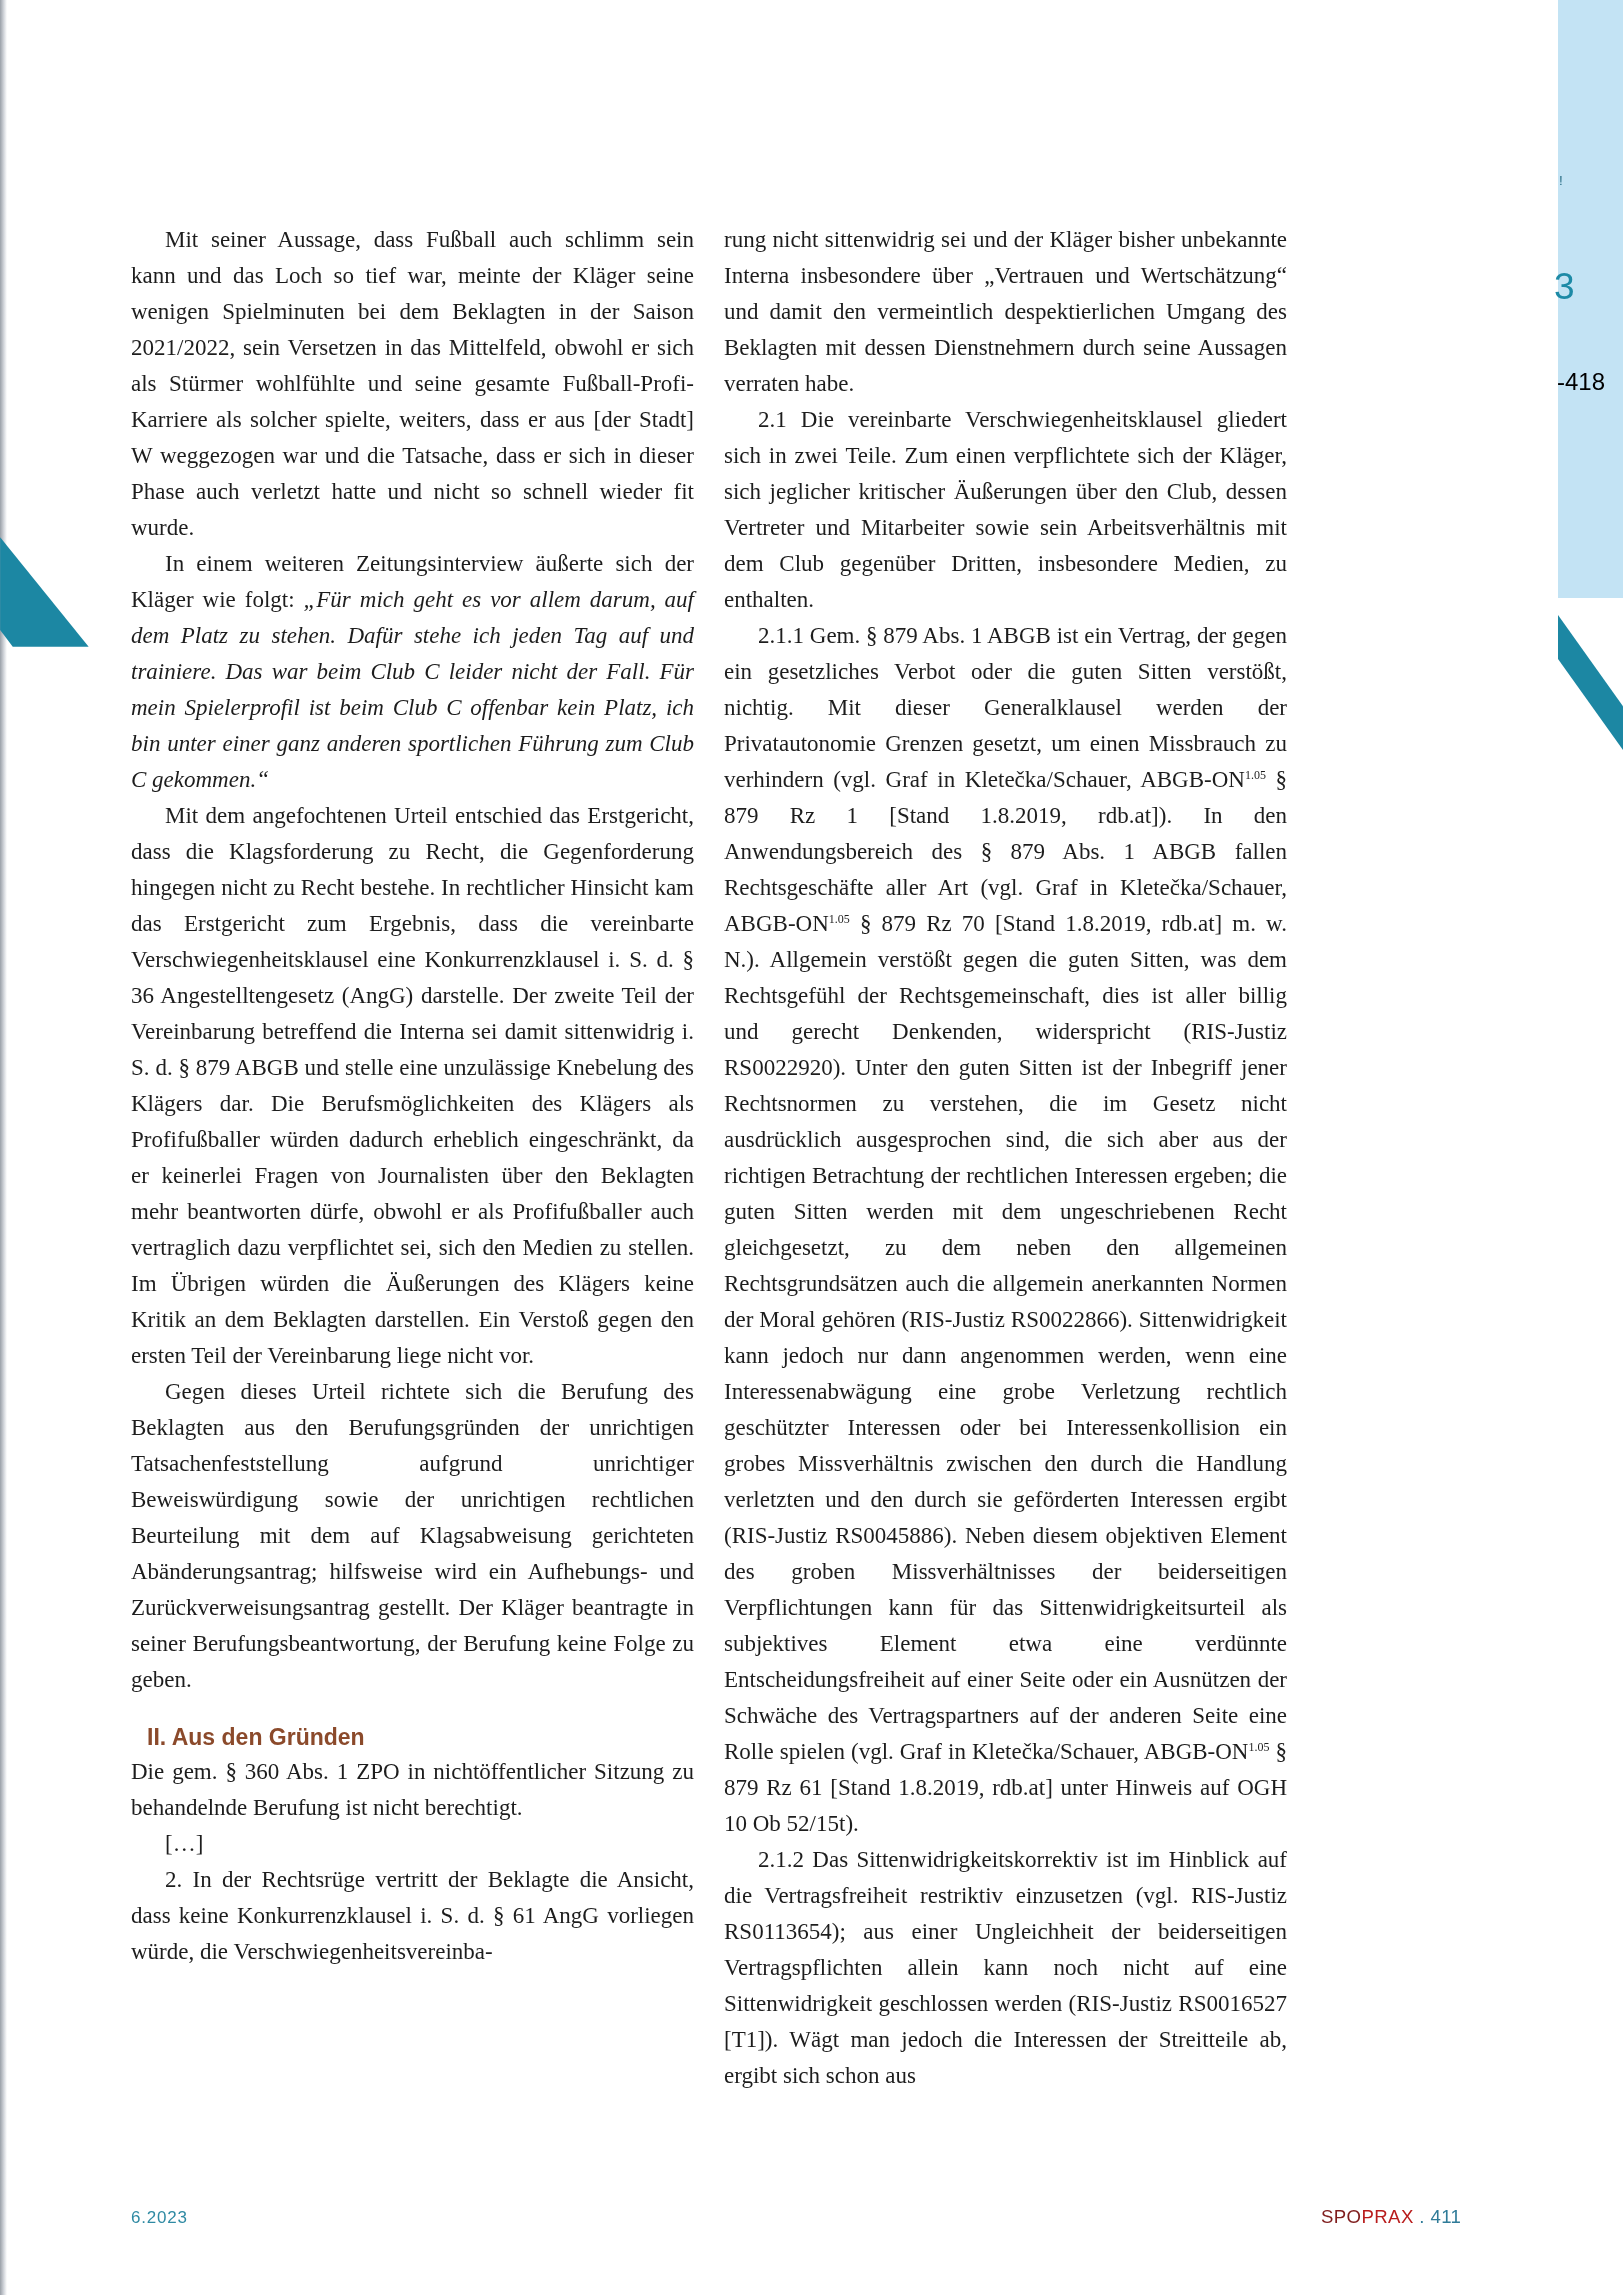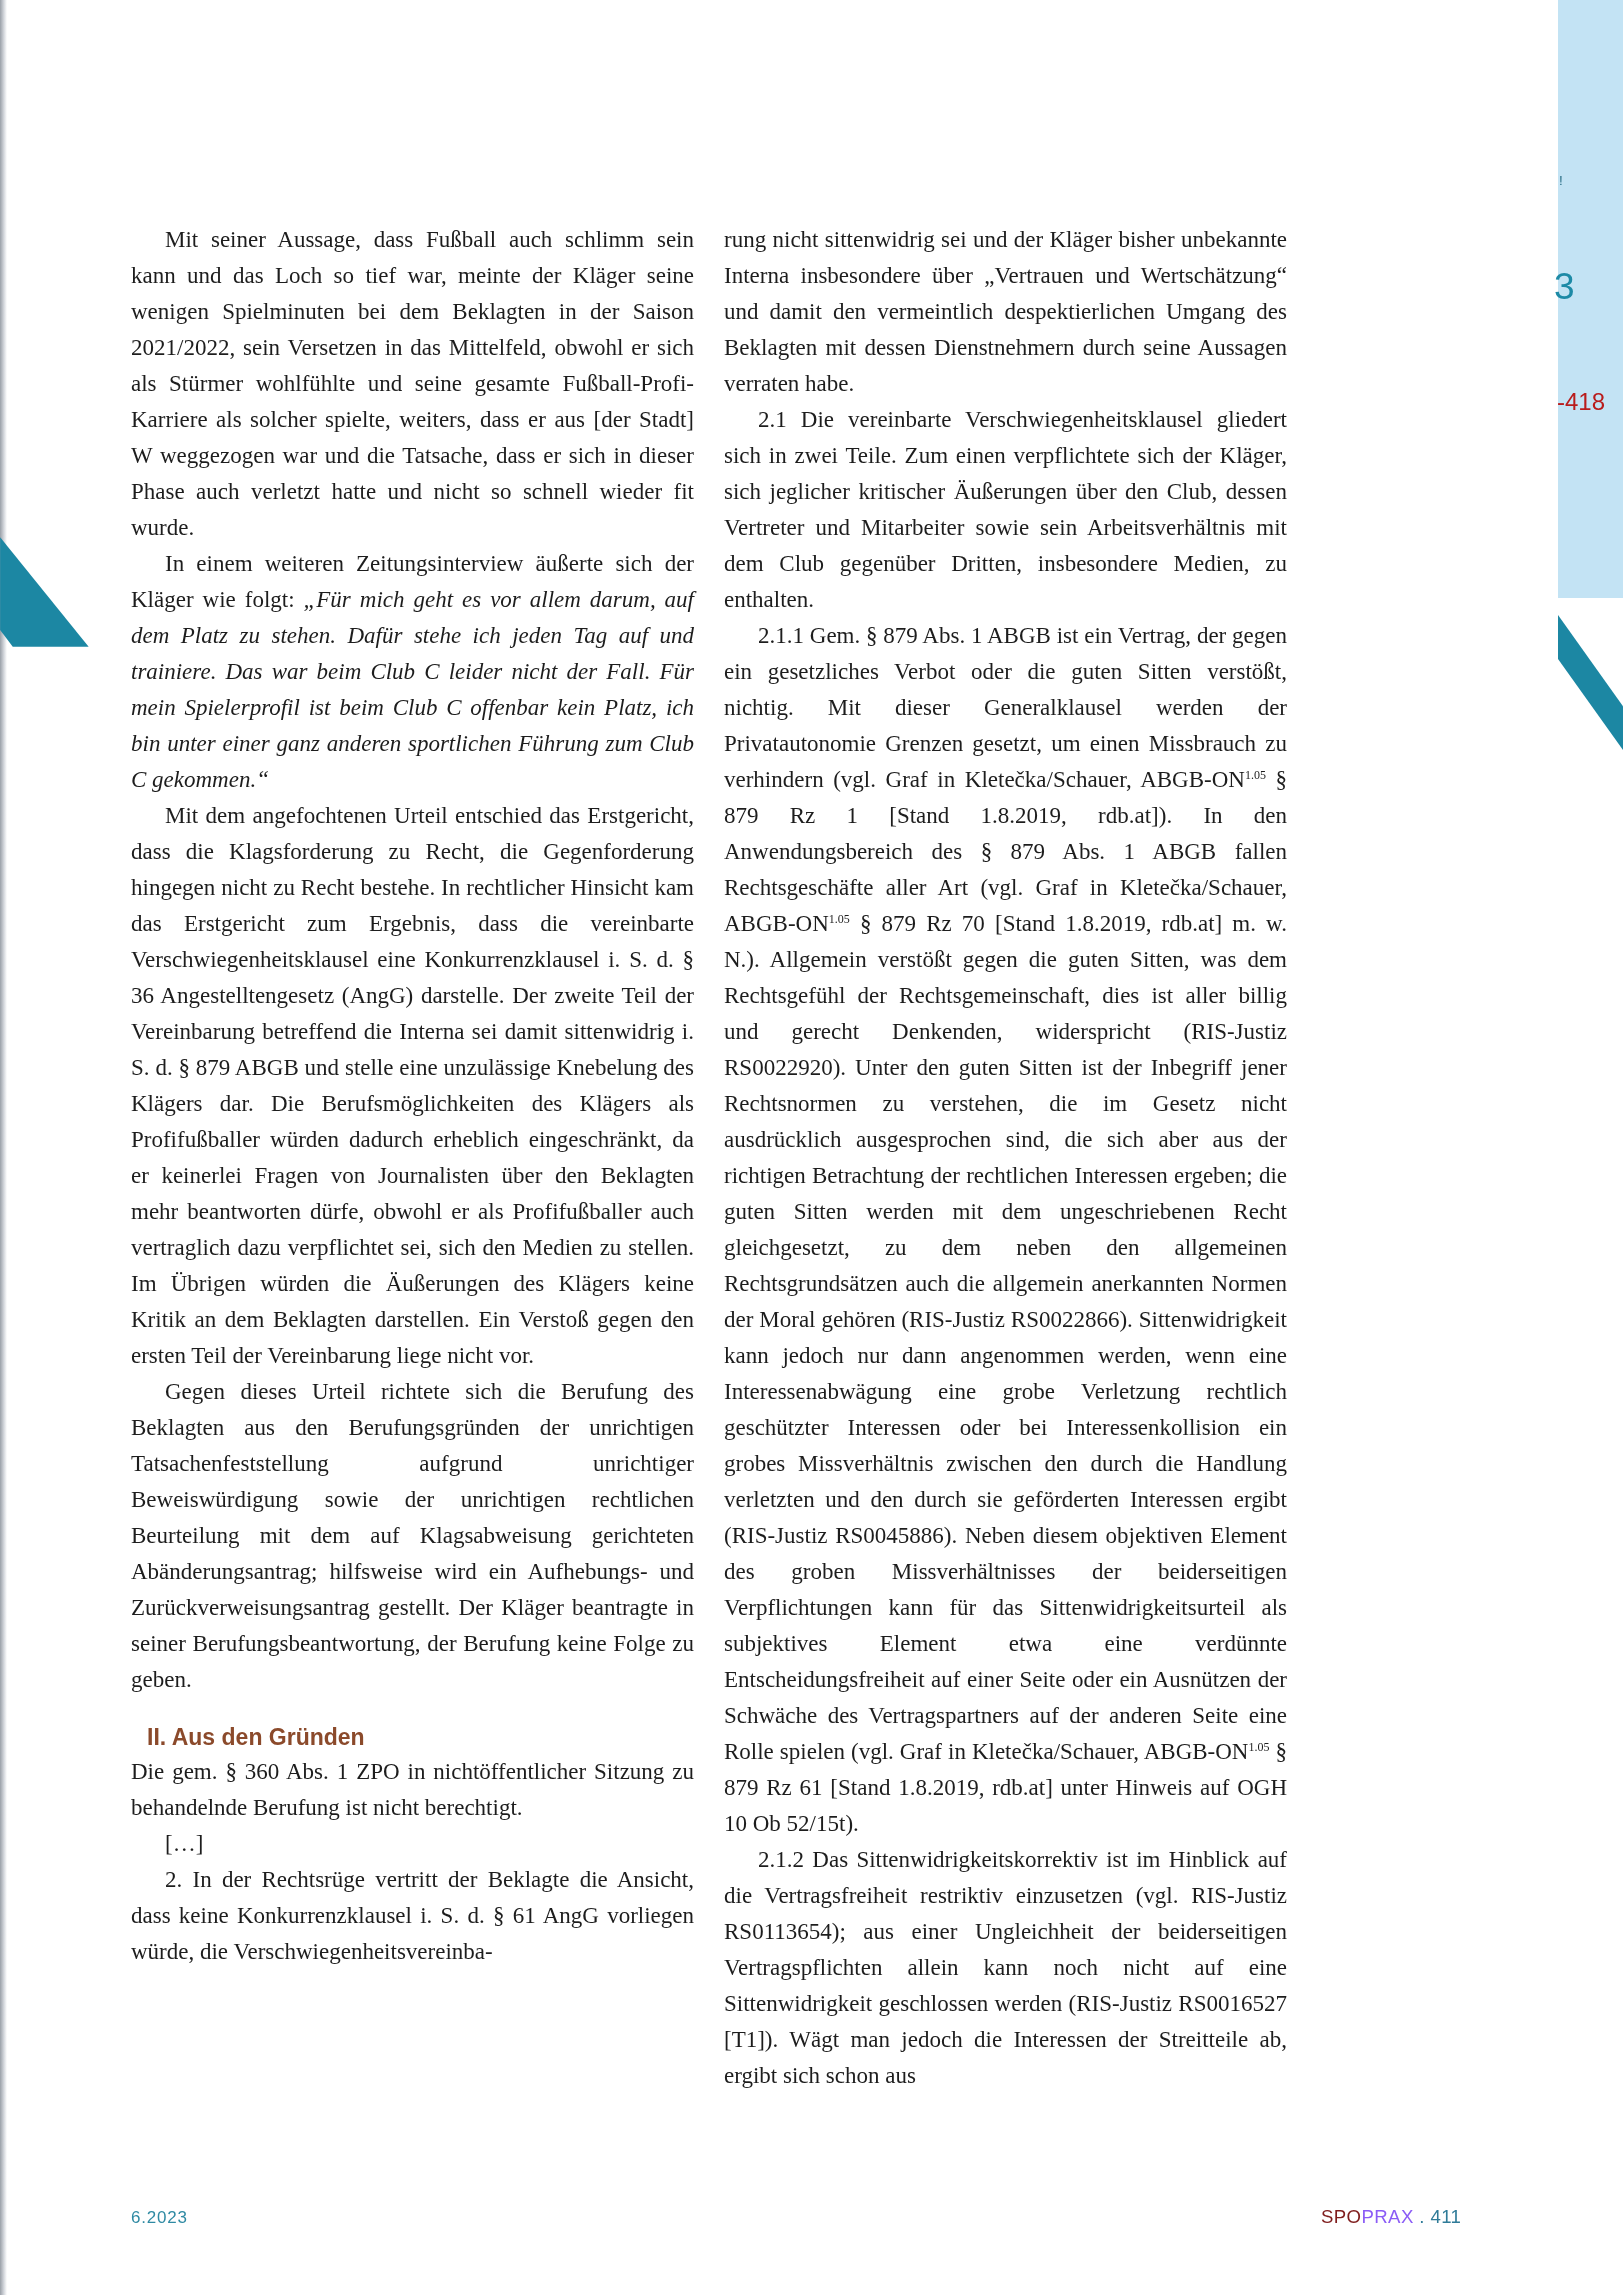--- a/index.html
+++ b/index.html
@@ -20,23 +20,23 @@
   .strip-mark {
     position: absolute; left: 1559px; top: 173px; width: 2.5px; height: 15px;
     color: #2b6f86; font-family: "Liberation Sans", sans-serif; font-size: 13.5px; line-height: 15px;
   }
   .strip-num {
     position: absolute; left: 1554px; top: 266px;
     font-family: "Liberation Sans", sans-serif; font-size: 37px; line-height: 42px;
     color: #1d8aa6; width: 25px; overflow: hidden;
   }
   .strip-range {
-    position: absolute; left: 1557px; top: 388px;
+    position: absolute; left: 1557px; top: 368px;
     font-family: "Liberation Sans", sans-serif; font-size: 24px; line-height: 27px;
-    color: #b91c1c;
+    color: #000000;
   }
   .teal-shape-right { position: absolute; left: 1558px; top: 615px; width: 65px; height: 135px; }
   .teal-shape-left { position: absolute; left: 0; top: 533px; width: 93px; height: 118px; }
 
   .column {
     position: absolute; top: 222px; width: 563px;
     font-size: 23px; line-height: 36px;
     text-align: justify; hyphens: manual;
   }
   .col-left { left: 131px; }
@@ -58,21 +58,21 @@
   .footer-left {
     position: absolute; left: 131px; top: 2208px;
     font-family: "Liberation Sans", sans-serif; font-size: 17px; color: #2f8aa3;
     letter-spacing: 0.8px;
   }
   .footer-right {
     position: absolute; left: 1321px; top: 2206px;
     font-family: "Liberation Sans", sans-serif; font-size: 18.6px; letter-spacing: 0.4px;
   }
   .footer-right .brand-a { color: #7f1d1d; }
-  .footer-right .brand-b { color: #8b5cf6; text-align: right; }
+  .footer-right .brand-b { color: #b91c1c; text-align: right; }
   .footer-right .pagenum { color: #2f7b98; }
 </style>
 </head>
 <body>
 
 <div class="binding-shadow"></div>
 
 <div class="side-strip"></div>
 <div class="strip-mark">!</div>
 <div class="strip-num">3</div>

